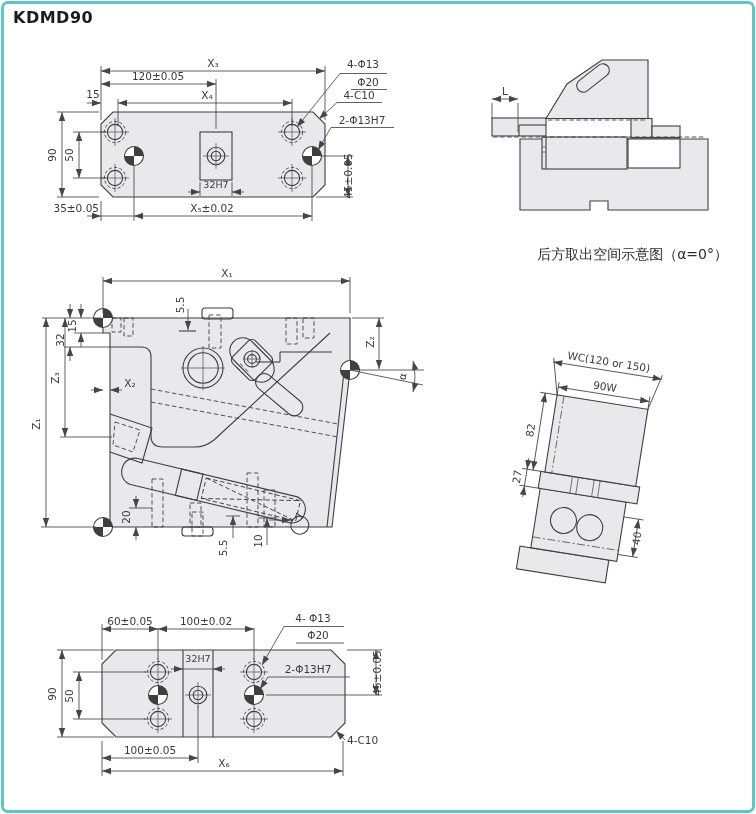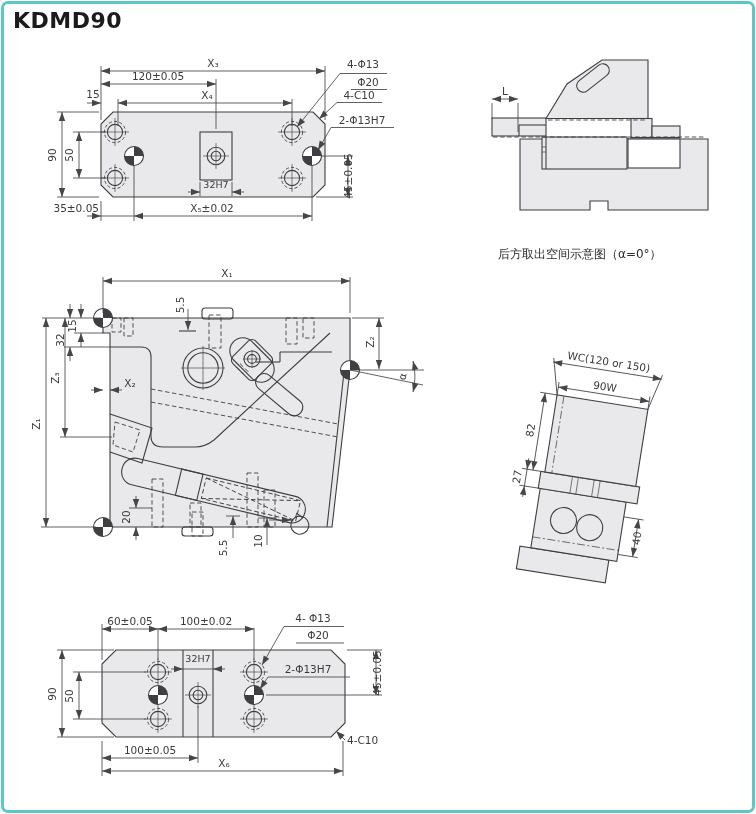--- a/index.html
+++ b/index.html
@@ -1,20 +1,20 @@
 <!DOCTYPE html>
 <html style="--accent: #5ec6c4; --line: #3f3f42; --part: #e9e9eb; --dm: #46464a; --txt: #3a3a3c; --title: #1b1b1d;"><head>
 <meta charset="utf-8">
 <style>
   html,body{margin:0;padding:0;background:#fff;}
   #page{position:relative;width:756px;height:814px;background:#fff;overflow:hidden;
         font-family:"DejaVu Sans",sans-serif;}
   #frame{position:absolute;inset:1px;border:3px solid var(--accent);border-radius:7px;pointer-events:none;}
-  #title{position:absolute;left:13px;top:8px;font-size:22px;font-weight:bold;color:var(--title);letter-spacing:.5px;text-align:center;}
-  #caption{position:absolute;left:498px;top:246px;width:230px;text-align:left;font-size:12px;color:#2b2b2d;}
+  #title{position:absolute;left:13px;top:8px;font-size:16px;font-weight:bold;color:var(--title);letter-spacing:.5px;text-align:center;}
+  #caption{position:absolute;left:498px;top:246px;width:230px;text-align:right;font-size:14px;color:#2b2b2d;}
   svg text{font-family:"DejaVu Sans",sans-serif;font-size:10.5px;fill:var(--txt);}
   .lab9{font-size:9.5px;}
   .fill{fill:var(--part);stroke:var(--line);stroke-width:1.1;}
   .wfill{fill:#fff;stroke:var(--line);stroke-width:1.1;}
   .ln{fill:none;stroke:var(--line);stroke-width:1.1;}
   .thin{fill:none;stroke:var(--line);stroke-width:0.65;}
   .hid{fill:none;stroke:var(--line);stroke-width:0.9;stroke-dasharray:4.5 2.6;}
   .cl{fill:none;stroke:var(--line);stroke-width:0.7;stroke-dasharray:8 2.5 2 2.5;}
   .dim{fill:none;stroke:var(--dm);stroke-width:0.85;}
   .me{marker-end:url(#ar);}

